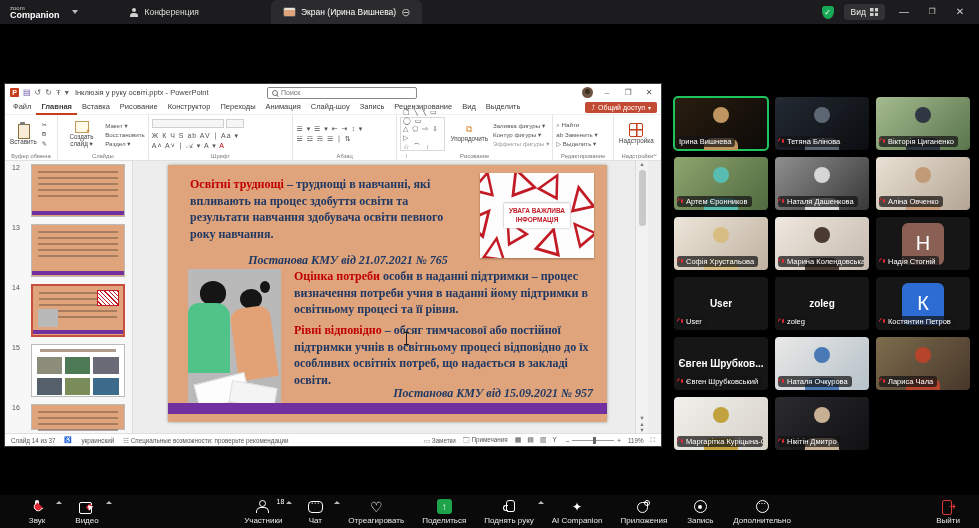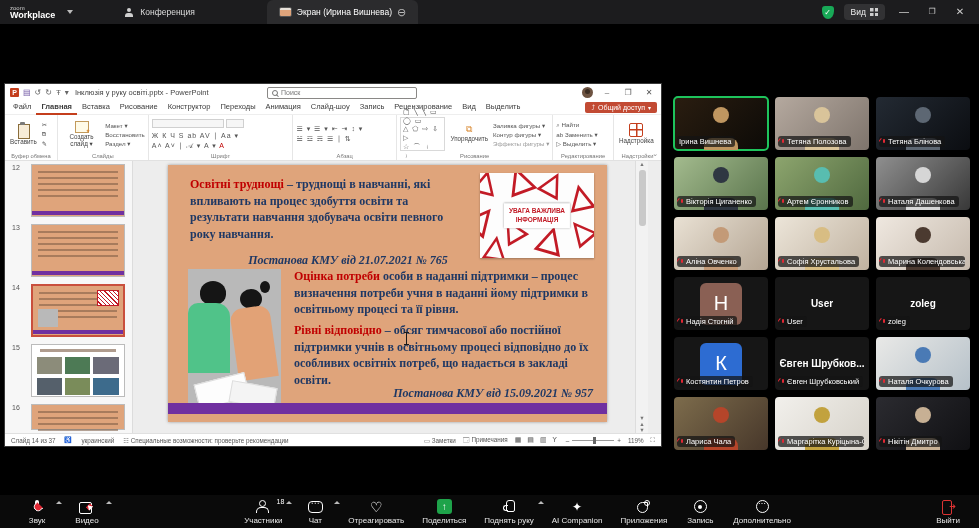--- a/index.html
+++ b/index.html
@@ -197,21 +197,21 @@
   .vicons{letter-spacing:2px;font-size:7px;color:#555;}
 </style>
 </head>
 <body>
 
 <div class="screen">
 
   <div class="topbar">
     <div class="zlogo">
       <span class="l1">zoom</span>
-      <span class="l2">Workplace</span>
+      <span class="l2">Companion</span>
     </div>
     <span class="zchev"></span>
     <div class="ztab first">
       <span class="ppl-ic"></span>
       <span>Конференция</span>
     </div>
     <div class="ztab active">
       <span class="mini-screen"></span>
       <span>Экран (Ирина Вишнева)</span>
       <span class="stop-share">⊖</span>
@@ -450,27 +450,20 @@
     </div>
   </div>
 
   <div class="gallery" id="gallery-mount">
       <div class="tile active" style="background: linear-gradient(135deg, rgb(42, 29, 16), rgb(12, 10, 7));">
         <span class="sil" style="color: rgb(191, 150, 96);"></span>
         <div class="nm">
           <span>Ірина Вишнева</span>
         </div>
       </div>
-      <div class="tile" style="background: linear-gradient(135deg, rgb(181, 169, 159), rgb(126, 116, 108));">
-        <span class="sil" style="color: rgb(217, 196, 154);"></span>
-        <div class="nm">
-          <span class="m"></span>
-          <span>Тетяна Полозова</span>
-        </div>
-      </div>
       <div class="tile" style="background: linear-gradient(135deg, rgb(35, 42, 51), rgb(11, 13, 17));">
         <span class="sil" style="color: rgb(93, 103, 115);"></span>
         <div class="nm">
           <span class="m"></span>
           <span>Тетяна Блінова</span>
         </div>
       </div>
       <div class="tile" style="background: linear-gradient(135deg, rgb(163, 187, 142), rgb(90, 116, 76));">
         <span class="sil" style="color: rgb(47, 55, 66);"></span>
         <div class="nm">

